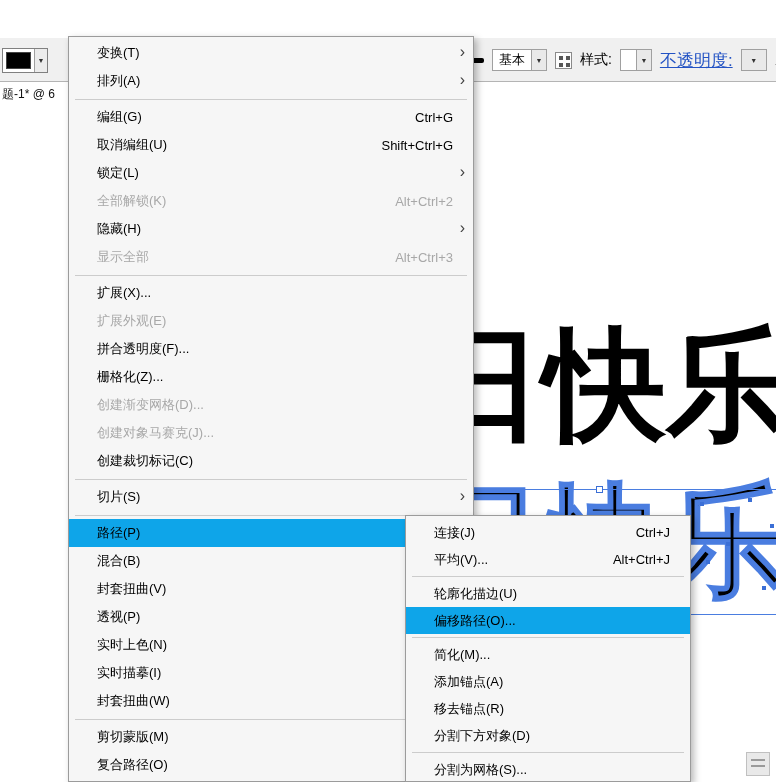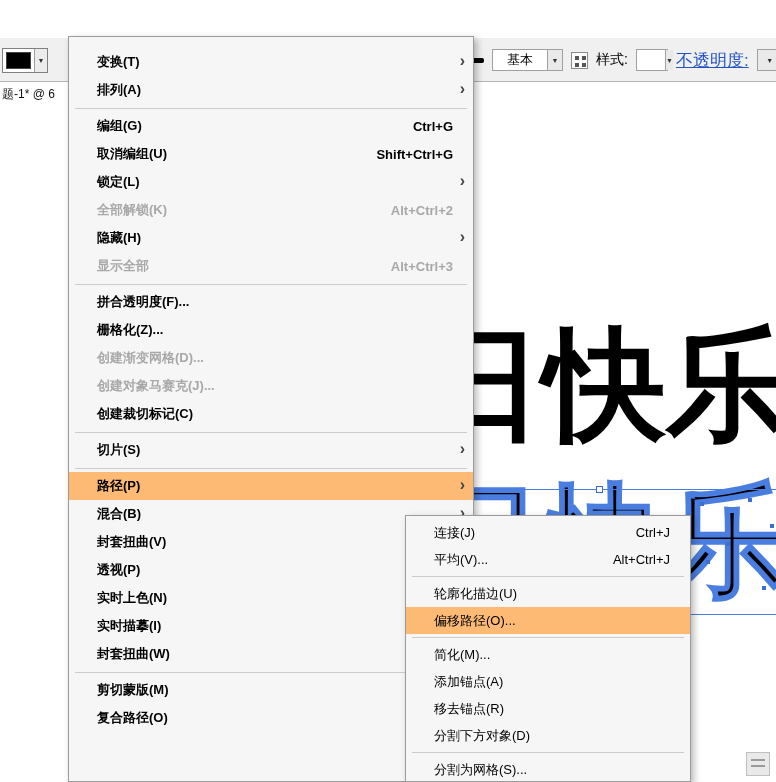--- a/index.html
+++ b/index.html
@@ -20,21 +20,21 @@
   .mb-caret { font-size:8px; color:#333; }
 
   
   .controlbar { position:absolute; left:0; top:38px; width:776px; height:44px; background:#f0f0f0; border-bottom:1px solid #b4b4b4; z-index:5; }
   .swatch-combo { position:absolute; left:2px; top:10px; width:46px; height:25px; background:#fff; border:1px solid #808080; display:flex; }
   .swatch { margin:3px; width:25px; height:17px; background:#000; border:1px solid #444; }
   .swatch-arrow { width:13px; border-left:1px solid #a0a0a0; background:#ececec; display:flex; align-items:center; justify-content:center; font-size:7px; color:#333; }
   .cb-right { position:absolute; left:412px; top:0; height:44px; display:flex; align-items:center; gap:8px; white-space:nowrap; }
   .stroke-preview { width:72px; height:5px; background:#000; border-radius:2px; }
   .combo { display:flex; align-items:stretch; height:22px; background:#fff; border:1px solid #a0a0a0; }
-  .combo-text { display:flex; align-items:center; padding:0 14px; font-size:13px; color:#000; }
+  .combo-text { display:flex; align-items:center; padding:0 6px; font-size:13px; color:#000; }
   .combo-arrow { width:15px; border-left:1px solid #a0a0a0; background:#e9e9e9; display:flex; align-items:center; justify-content:center; font-size:7px; color:#333; }
   .dots-icon { width:17px; height:17px; border:1px solid #8a8a8a; background:#fdfdfd; position:relative; }
   .dots-icon::before { content:""; position:absolute; left:3px; top:3px; width:4px; height:4px; background:#555; box-shadow:7px 0 0 #555, 0 7px 0 #555, 7px 7px 0 #555; }
   .cb-label { font-size:14px; color:#000; }
   .cb-link { font-size:17px; color:#2353c4; text-decoration:underline; cursor:pointer; }
   .cb-value { font-size:13px; color:#000000; }
 
   
   .doc-tab { position:absolute; left:2px; top:86px; font-size:12px; color:#111; z-index:2; }
 
@@ -42,27 +42,27 @@
   .headline { position:absolute; left:300px; top:312px; font-size:122px; line-height:1.2; font-weight:900; color:#000; white-space:nowrap; z-index:1; letter-spacing:0; }
   .outline-line { position:absolute; left:300px; top:468px; font-size:122px; line-height:1.2; font-weight:900; color:#000; -webkit-text-stroke:2px #4a7de0; white-space:nowrap; z-index:1; }
   .selection-box { position:absolute; left:416px; top:489px; width:372px; height:126px; border:1px solid #4a7de0; z-index:2; }
   .handle { position:absolute; width:7px; height:7px; background:#fff; border:1px solid #3b6fd6; }
   .anchor { position:absolute; width:4px; height:4px; background:#3b6fd6; z-index:2; }
   .corner-mark { position:absolute; left:746px; top:752px; width:24px; height:24px; background:#e9e9e9; border:1px solid #c0c0c0; z-index:1; }
   .corner-mark::before { content:""; position:absolute; left:4px; top:6px; width:14px; height:2px; background:#9a9a9a; box-shadow:0 6px 0 #9a9a9a; }
 
   
   .menu-panel { position:absolute; background:#f6f6f6; border:1px solid #9b9b9b; box-shadow:3px 3px 7px rgba(0,0,0,0.28); }
-  .object-menu { left:68px; top:36px; width:406px; bottom:0; padding-top:11px; z-index:10; overflow:hidden;font-weight:bold; }
+  .object-menu { left:68px; top:36px; width:406px; bottom:0; padding-top:2px; z-index:10; overflow:hidden; }
   .path-submenu { left:405px; top:515px; width:286px; height:267px; padding-top:3px; z-index:11; overflow:hidden; }
   .menu-item { position:relative; display:flex; align-items:center; padding:0 10px 0 28px; font-size:13px; color:#000; cursor:default; }
   .object-menu .menu-item { height:28px; }
   .path-submenu .menu-item { height:27px; }
   .menu-item.disabled { color:#a8a8a8; }
-  .menu-item.highlighted { background:#fdba74; }
+  .menu-item.highlighted { background:#0ea5e9; }
   .mi-label { white-space:nowrap; }
   .mi-shortcut { margin-left:auto; margin-right:10px; white-space:nowrap; }
   .mi-arrow { position:absolute; right:8px; top:50%; transform:translateY(-54%); font-size:16px; color:#444; }
   .menu-sep { height:1px; background:#cccccc; margin:3.5px 6px; }
   .path-submenu .menu-sep { margin:3px 6px; }
 </style>
 </head>
 <body>
 
 <div id="screen">
@@ -145,20 +145,26 @@
       <div class="menu-item">
         <span class="mi-label">隐藏(H)</span>
         <span class="mi-arrow">›</span>
       </div>
       <div class="menu-item disabled">
         <span class="mi-label">显示全部</span>
         <span class="mi-shortcut">Alt+Ctrl+3</span>
       </div>
       <div class="menu-sep"></div>
       <div class="menu-item">
+        <span class="mi-label">扩展(X)...</span>
+      </div>
+      <div class="menu-item disabled">
+        <span class="mi-label">扩展外观(E)</span>
+      </div>
+      <div class="menu-item">
         <span class="mi-label">拼合透明度(F)...</span>
       </div>
       <div class="menu-item">
         <span class="mi-label">栅格化(Z)...</span>
       </div>
       <div class="menu-item disabled">
         <span class="mi-label">创建渐变网格(D)...</span>
       </div>
       <div class="menu-item disabled">
         <span class="mi-label">创建对象马赛克(J)...</span>

